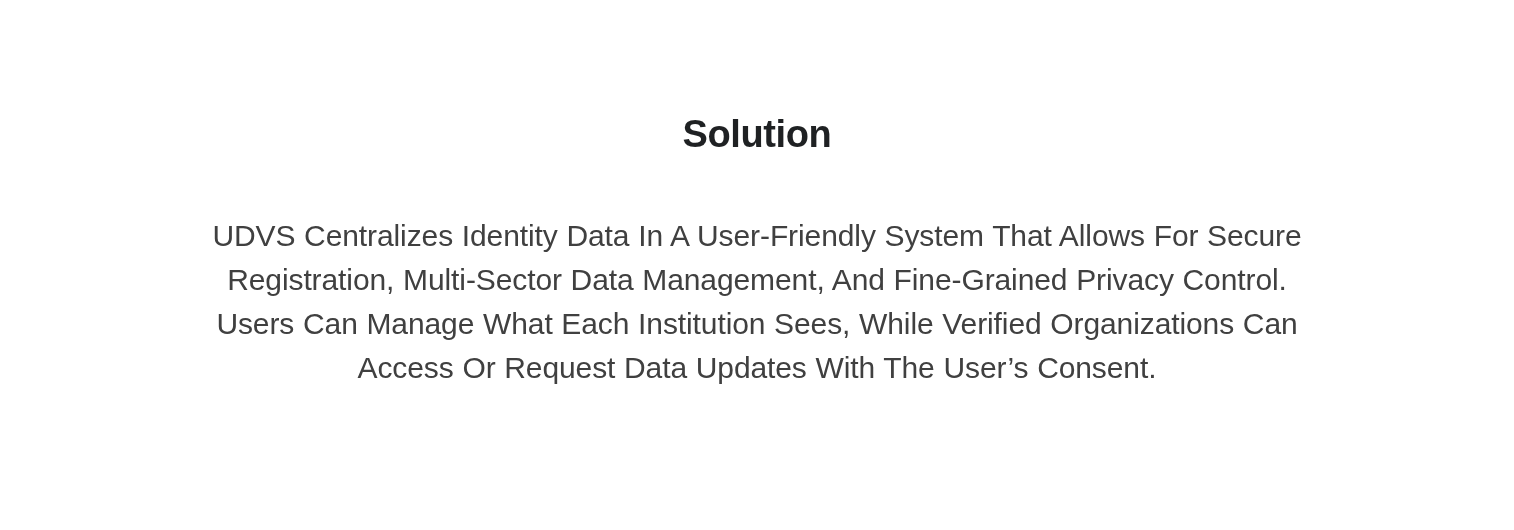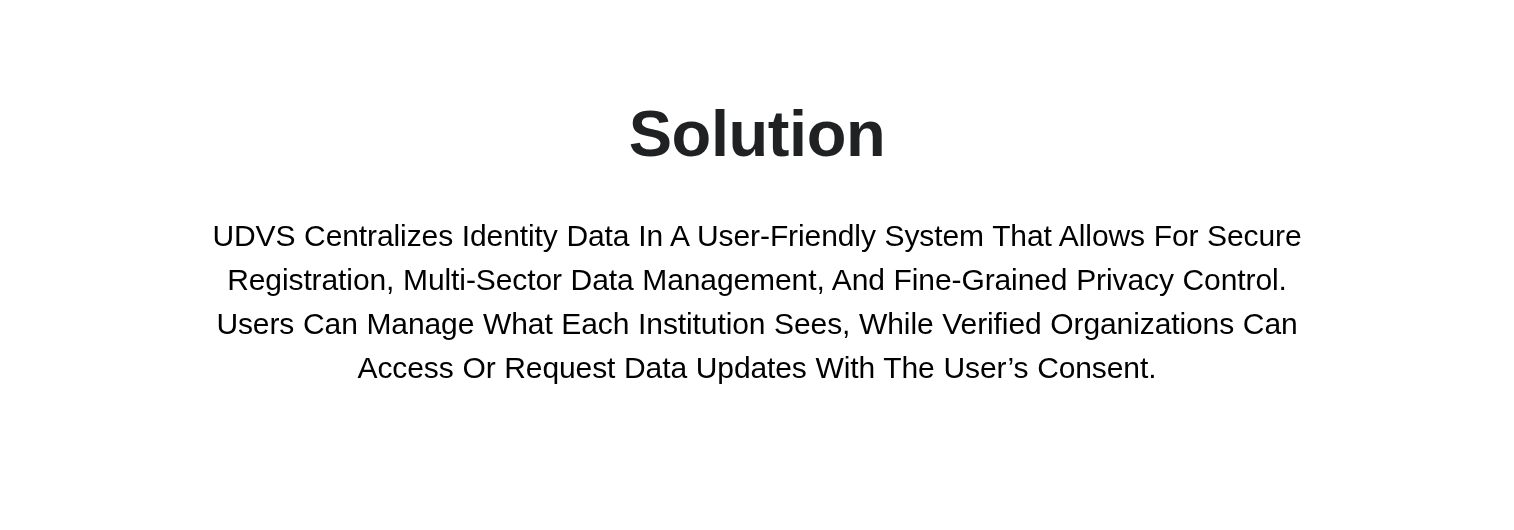--- a/index.html
+++ b/index.html
@@ -32,42 +32,42 @@
     height: 530px;
     display: flex;
     flex-direction: column;
     align-items: center;
     justify-content: flex-start;
     padding-top: 101px;
     box-sizing: border-box;
   }
 
   .section-heading {
-    font-size: 65px;
+    font-size: 38px;
     line-height: 66px;
     font-weight: 700;
     letter-spacing: -0.4px;
     color: #1f2123;
     text-align: center;
     margin: 0;
     padding: 0;
     white-space: nowrap;
   }
 
   .section-body {
     margin: 0;
     padding: 0;
     width: 1090px;
     max-width: 1090px;
     margin-top: 47px;
     font-size: 30px;
     line-height: 44px;
     font-weight: 400;
     letter-spacing: -0.1px;
-    color: #000000;
+    color: #404040;
     text-align: center;
     word-spacing: 0.5px;
   }
 </style>
 </head>
 <body>
 
 <div class="page">
   <div class="section">
     <h1 class="section-heading">Solution</h1>

